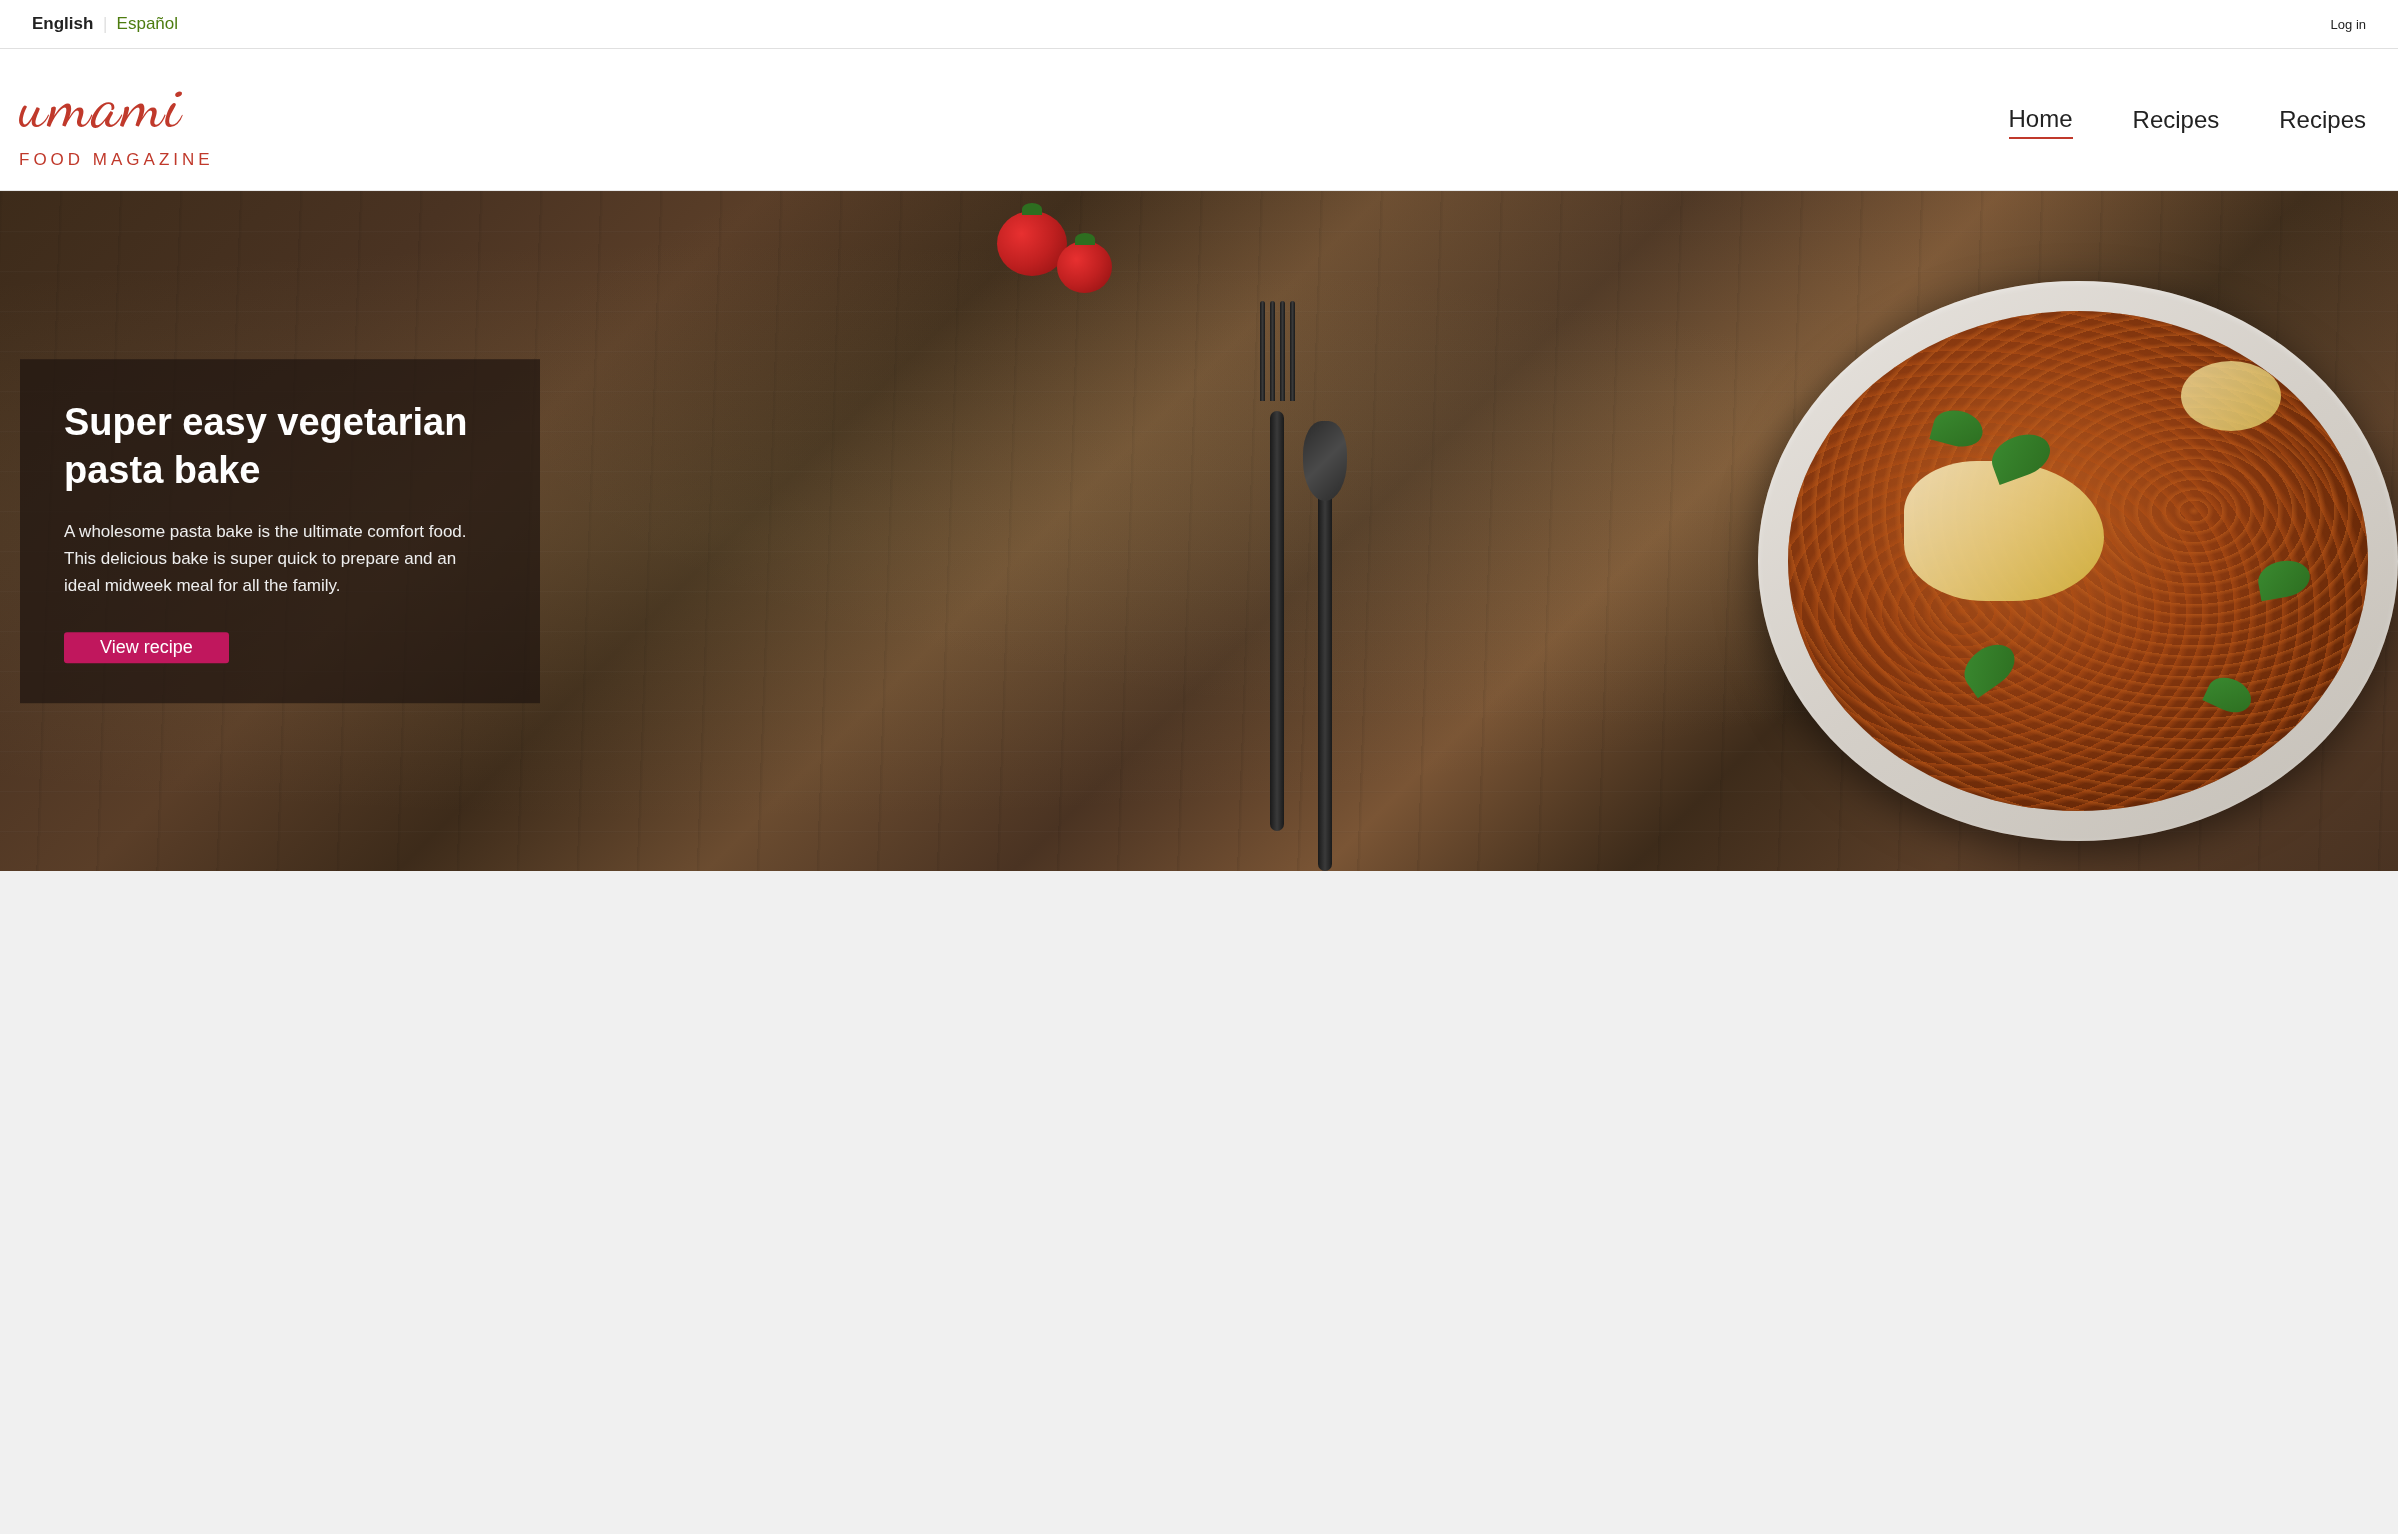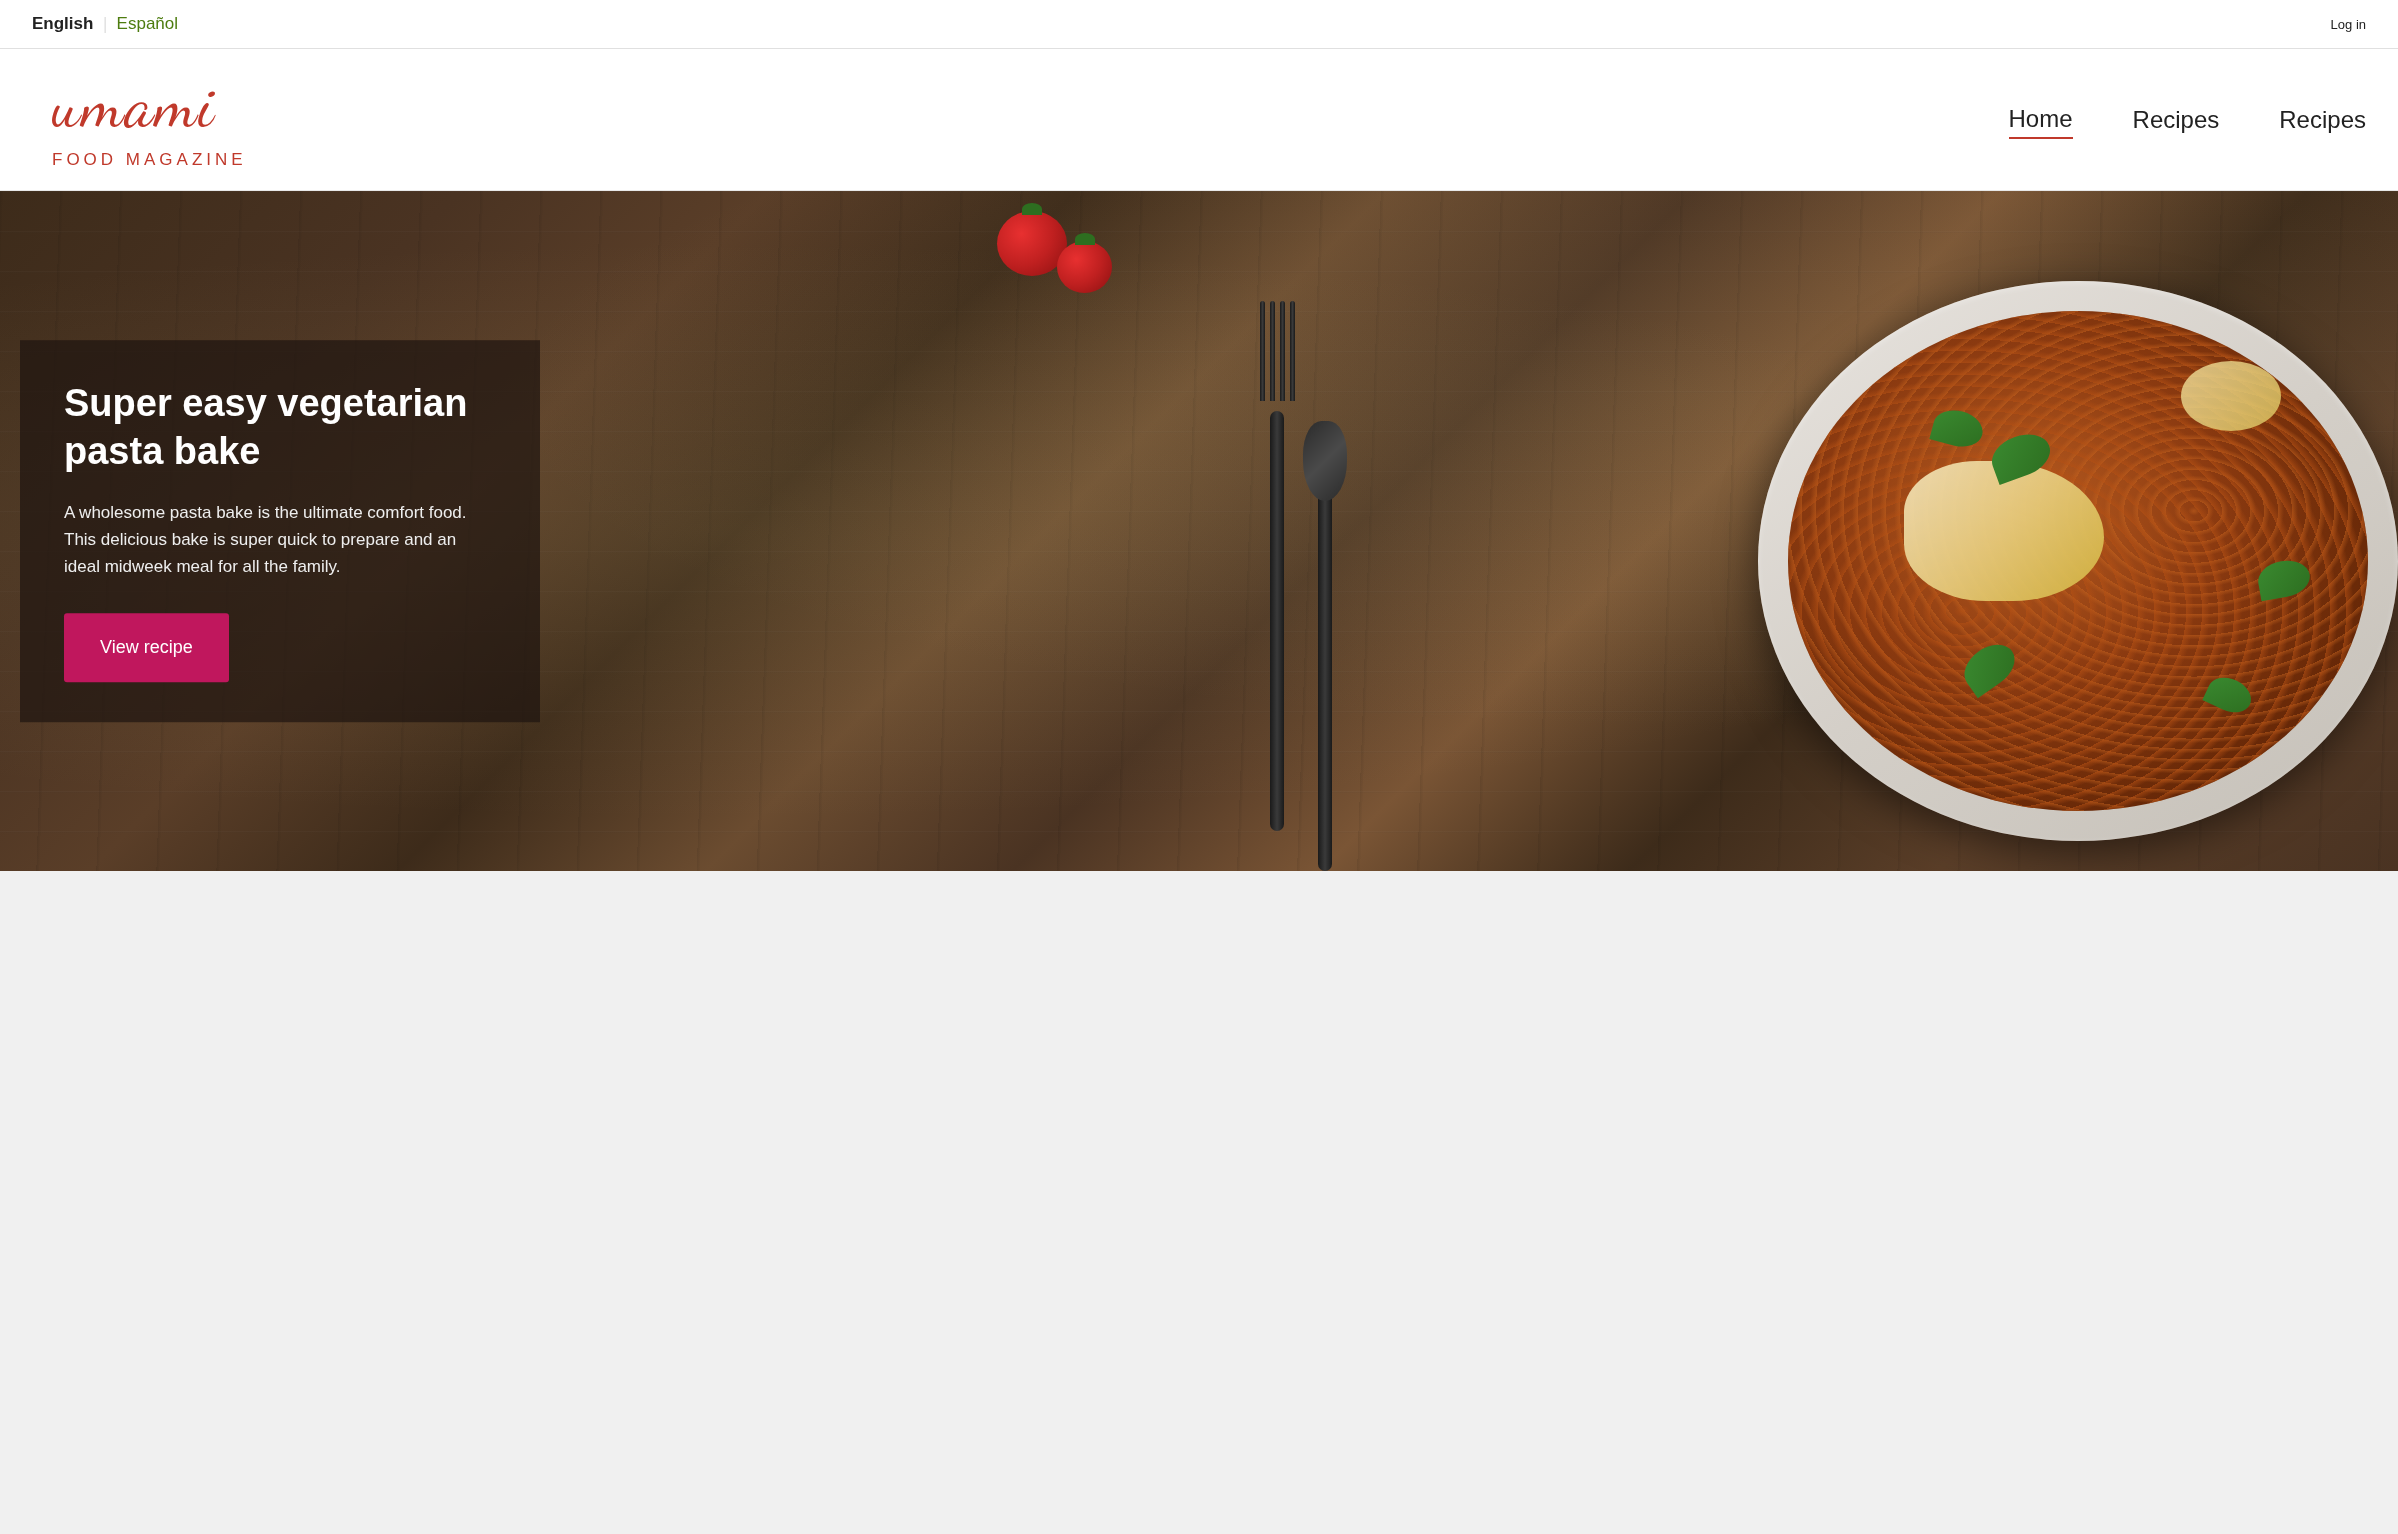--- a/index.html
+++ b/index.html
@@ -86,21 +86,21 @@
       font-family: Arial, sans-serif;
       font-size: 13px;
       color: #222;
       text-decoration: none;
       cursor: pointer;
     }
 
     
     .main-header {
       background: #fff;
-      padding: 24px 32px 20px 52px;
+      padding: 24px 32px 20px 19px;
       display: flex;
       align-items: center;
       justify-content: space-between;
       border-bottom: 1px solid #e8e8e8;
     }
 
     .logo-area {
       display: flex;
       flex-direction: column;
       align-items: flex-start;
@@ -396,21 +396,21 @@
       font-family: Arial, sans-serif;
       line-height: 1.6;
       color: #eee;
       margin-bottom: 32px;
     }
 
     .view-recipe-btn {
       background: #c0175d;
       color: #fff;
       border: none;
-      padding: 24px 36px;
+      padding: 5px 36px;
       font-size: 18px;
       font-family: Arial, sans-serif;
       cursor: pointer;
       border-radius: 3px;
       display: inline-block;
     }
   </style>
 </head>
 <body>
 

